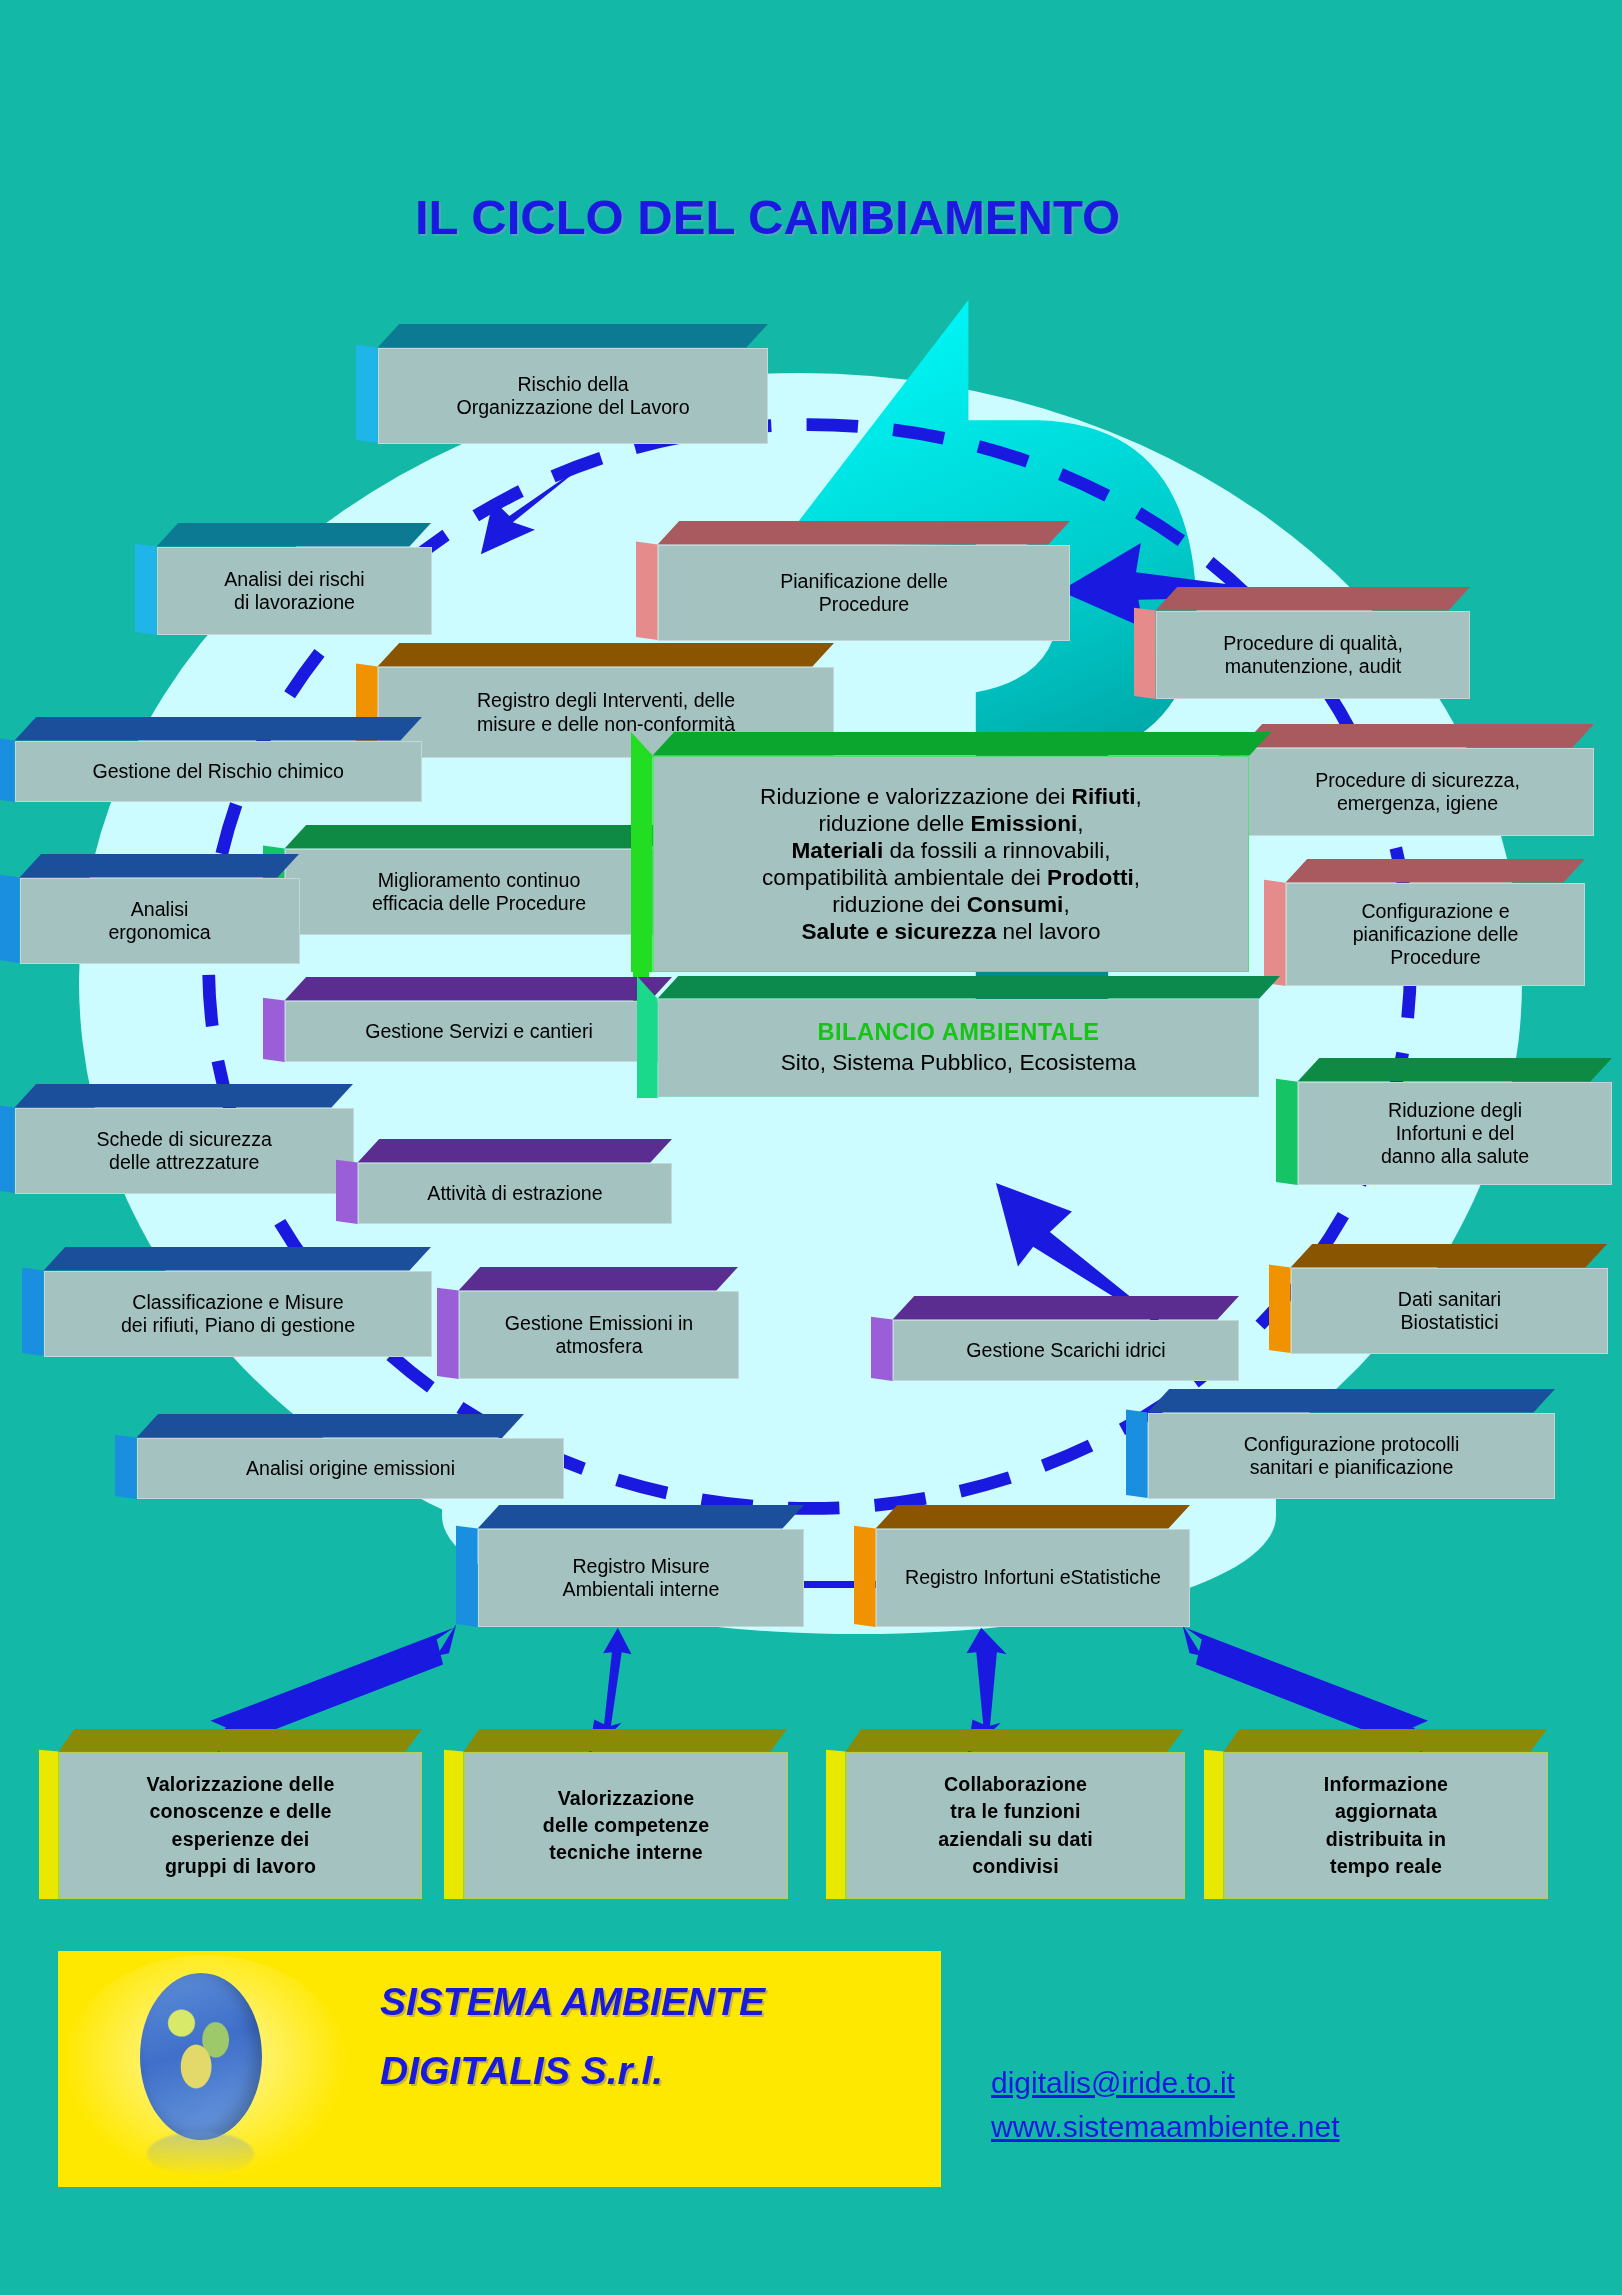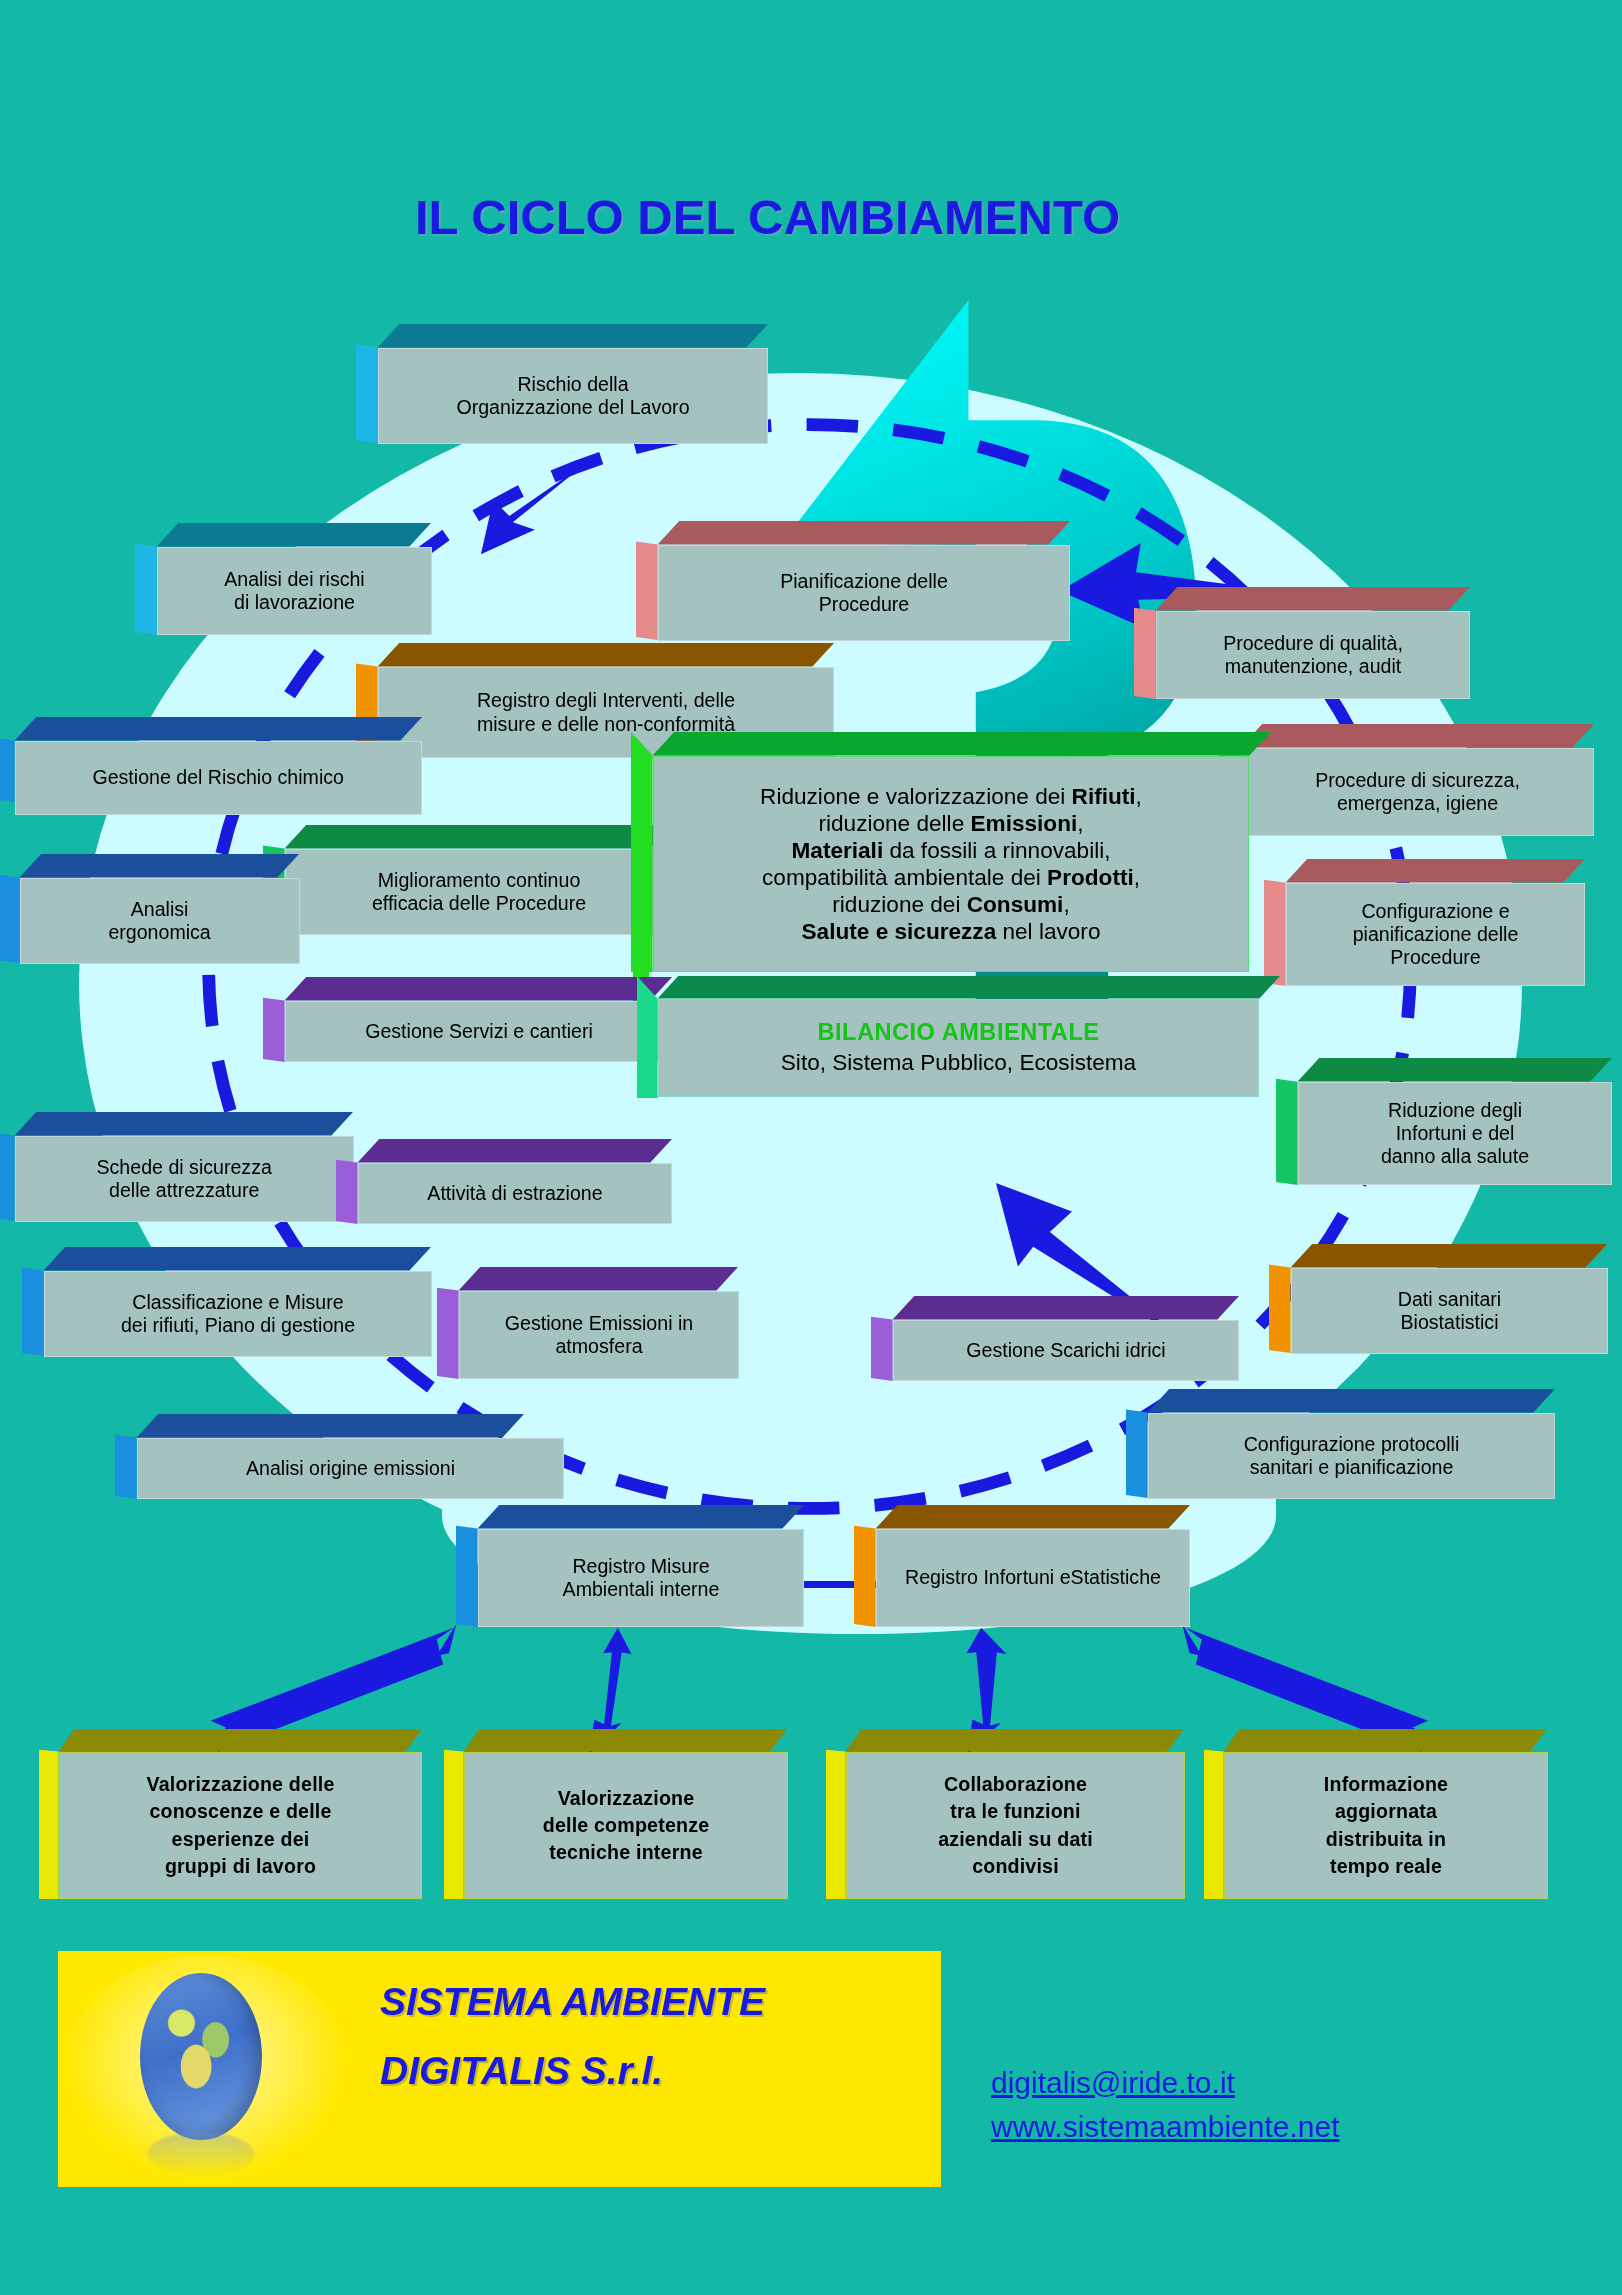--- a/index.html
+++ b/index.html
@@ -153,21 +153,21 @@
           <path d="M 44 48 L 88 0 L 974 0 L 930 48 Z" fill="#8a5500"></path>
         </svg>
         <svg style="position:absolute;left:-21.6px;top:-23.6px;width:22.6px;height:114px;" viewBox="0 0 46 233" preserveAspectRatio="none">
           <path d="M 44 48 L 44 233 L 0 227 L 0 42 Z" fill="#f19200"></path>
         </svg>
         <div class="face" style="font-size: 19.6px; flex-direction: column;">
           <div>Registro degli Interventi, delle</div>
           <div>misure e delle non-conformità</div>
         </div>
       </div>
-      <div class="box" style="left: 14.7px; top: 741px; width: 407px; height: 74px; z-index: 30;">
+      <div class="box" style="left: 14.7px; top: 741px; width: 407px; height: 61px; z-index: 30;">
         <svg style="position:absolute;left:-21.6px;top:-23.6px;width:429px;height:23.6px;" viewBox="0 0 874 48" preserveAspectRatio="none">
           <path d="M 44 48 L 88 0 L 874 0 L 830 48 Z" fill="#1b4f9c"></path>
         </svg>
         <svg style="position:absolute;left:-21.6px;top:-23.6px;width:22.6px;height:85px;" viewBox="0 0 46 173" preserveAspectRatio="none">
           <path d="M 44 48 L 44 173 L 0 167 L 0 42 Z" fill="#1a8fe0"></path>
         </svg>
         <div class="face" style="font-size: 19.6px; flex-direction: column;">
           <div>Gestione del Rischio chimico</div>
         </div>
       </div>
@@ -224,21 +224,21 @@
         <svg style="position:absolute;left:-21.6px;top:-23.6px;width:409px;height:23.6px;" viewBox="0 0 834 48" preserveAspectRatio="none">
           <path d="M 44 48 L 88 0 L 834 0 L 790 48 Z" fill="#5b2d91"></path>
         </svg>
         <svg style="position:absolute;left:-21.6px;top:-23.6px;width:22.6px;height:85px;" viewBox="0 0 46 173" preserveAspectRatio="none">
           <path d="M 44 48 L 44 173 L 0 167 L 0 42 Z" fill="#9a5fd8"></path>
         </svg>
         <div class="face" style="font-size: 19.6px; flex-direction: column;">
           <div>Gestione Servizi e cantieri</div>
         </div>
       </div>
-      <div class="box" style="left: 14.7px; top: 1136px; width: 339px; height: 86px; z-index: 30;">
+      <div class="box" style="left: 14.7px; top: 1108px; width: 339px; height: 86px; z-index: 30;">
         <svg style="position:absolute;left:-21.6px;top:-23.6px;width:360px;height:23.6px;" viewBox="0 0 734 48" preserveAspectRatio="none">
           <path d="M 44 48 L 88 0 L 734 0 L 690 48 Z" fill="#1b4f9c"></path>
         </svg>
         <svg style="position:absolute;left:-21.6px;top:-23.6px;width:22.6px;height:109px;" viewBox="0 0 46 223" preserveAspectRatio="none">
           <path d="M 44 48 L 44 223 L 0 217 L 0 42 Z" fill="#1a8fe0"></path>
         </svg>
         <div class="face" style="font-size: 19.6px; flex-direction: column;">
           <div>Schede di sicurezza</div>
           <div>delle attrezzature</div>
         </div>

